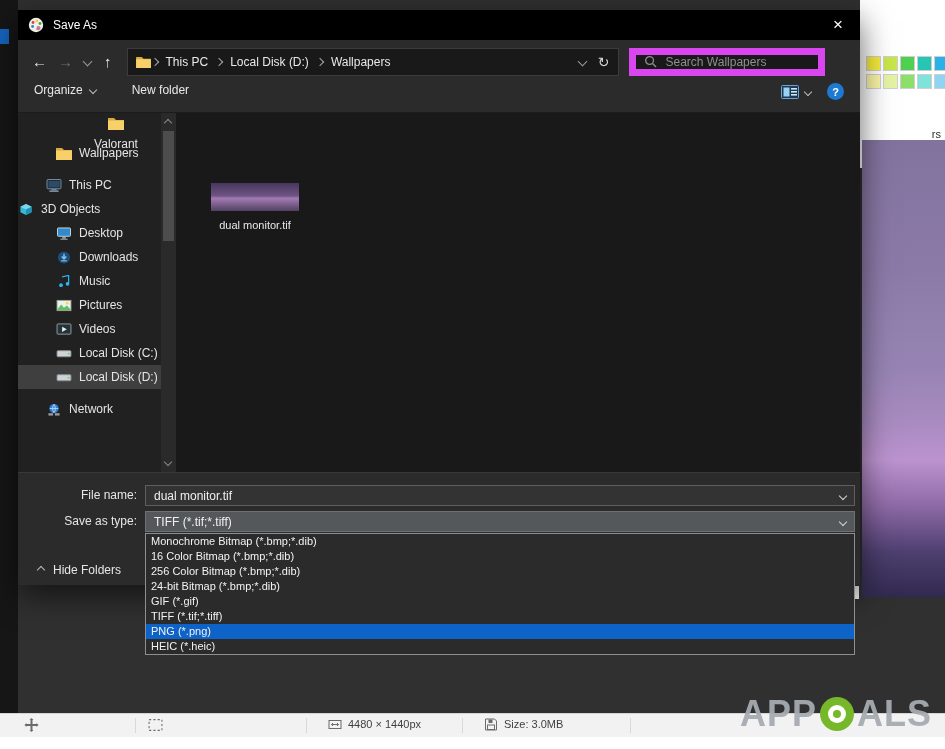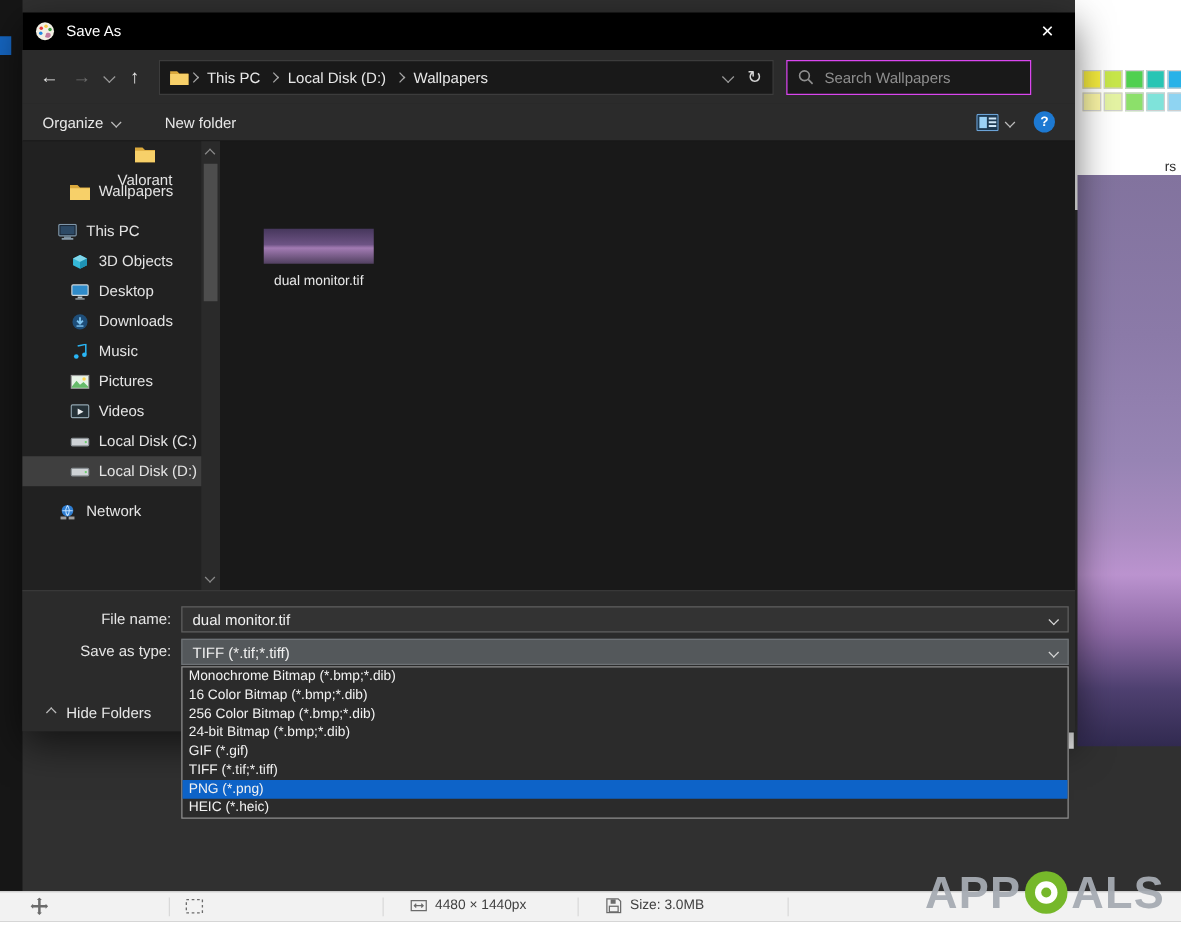--- a/index.html
+++ b/index.html
@@ -49,26 +49,26 @@
   .nav-btn{color:#e8e8e8;font-size:15px;margin-right:11px;cursor:pointer;}
   .nav-btn.disabled{color:#6f6f6f;}
   .nav-chev{margin-right:13px;border-color:#9a9a9a;}
   .addressbar{display:flex;align-items:center;width:492px;height:28px;background:#191919;border:1px solid #3c3c3c;box-sizing:border-box;padding:0 8px;margin-left:4px;}
   .bc-folder svg{width:15px;height:12px;display:block;}
   .bc-items{display:flex;align-items:center;color:#e8e8e8;font-size:12px;}
   .crumb{padding:0 7px;cursor:pointer;white-space:nowrap;}
   .bc-sep{width:5px;height:5px;margin:0 1px;border-color:#a8a8a8;}
   .addr-chev{margin-left:auto;margin-right:12px;}
   .refresh{color:#d6d6d6;font-size:14px;cursor:pointer;}
-  .searchbox{display:flex;align-items:center;margin-left:10px;width:196px;height:28px;background:#191919;border:1px solid #d946ef;box-sizing:border-box;padding:0 8px;gap:7px;justify-content:center;}
+  .searchbox{display:flex;align-items:center;margin-left:10px;width:196px;height:28px;background:#191919;border:7px solid #d946ef;box-sizing:border-box;padding:0 8px;gap:7px;justify-content:center;}
   .search-icon svg{width:13px;height:13px;display:block;}
   .search-input{flex:1;background:transparent;border:none;outline:none;color:#cfcfcf;font-size:12px;font-family:inherit;min-width:0;}
   .search-input::placeholder{color:#8f8f8f;}
 
-  .toolrow{position:absolute;left:0;top:73px;width:100%;height:30px;display:flex;align-items:center;padding:0 16px;box-sizing:border-box;background:#2b2b2b;border-bottom:1px solid #1c1c1c;}
+  .toolrow{position:absolute;left:0;top:73px;width:100%;height:30px;display:flex;align-items:flex-start;padding:0 16px;box-sizing:border-box;background:#2b2b2b;border-bottom:1px solid #1c1c1c;}
   .tool-btn{color:#e8e8e8;font-size:12px;margin-right:36px;display:flex;align-items:center;gap:7px;cursor:pointer;}
   .tool-chev{width:5px;height:5px;border-color:#bdbdbd;}
   .view-group{margin-left:auto;display:flex;align-items:center;gap:16px;}
   .view-icon{display:flex;align-items:center;gap:6px;cursor:pointer;}
   .view-icon svg{width:18px;height:14px;display:block;}
   .help{width:17px;height:17px;border-radius:50%;background:#1d79d2;color:#fff;font-size:11px;font-weight:bold;display:flex;align-items:center;justify-content:center;cursor:pointer;}
 
   .content{position:absolute;left:0;top:103px;width:100%;height:359px;background:#191919;}
   .sidebar{position:absolute;left:0;top:0;width:158px;height:100%;background:#212121;}
   .side-list{padding-top:4px;}
@@ -269,21 +269,21 @@
               <span class="ic-wrap">
                 <svg viewBox="0 0 16 14">
                   <rect x="0.5" y="0.5" width="15" height="10" rx="1" fill="#1b2838" stroke="#7f96a8"></rect>
                   <rect x="2" y="2" width="12" height="7" fill="#2d4a66"></rect>
                   <rect x="5" y="11" width="6" height="1.2" fill="#7f96a8"></rect>
                   <rect x="3" y="12.4" width="10" height="1.3" fill="#9ab0c0"></rect>
                 </svg>
               </span>
               <span>This PC</span>
             </div>
-            <div class="side-item" style="padding-left: 38px; align-items: center;">
+            <div class="side-item" style=" align-items: center;">
               <span class="ic-wrap">
                 <svg viewBox="0 0 16 14">
                   <path d="M8 1l6 3v6l-6 3-6-3V4z" fill="#35b8d8"></path>
                   <path d="M8 1l6 3-6 3L2 4z" fill="#7fd6ea"></path>
                   <path d="M8 7v6l6-3V4z" fill="#1f93b5"></path>
                 </svg>
               </span>
               <span>3D Objects</span>
             </div>
             <div class="side-item" style="padding-left: 38px;">

